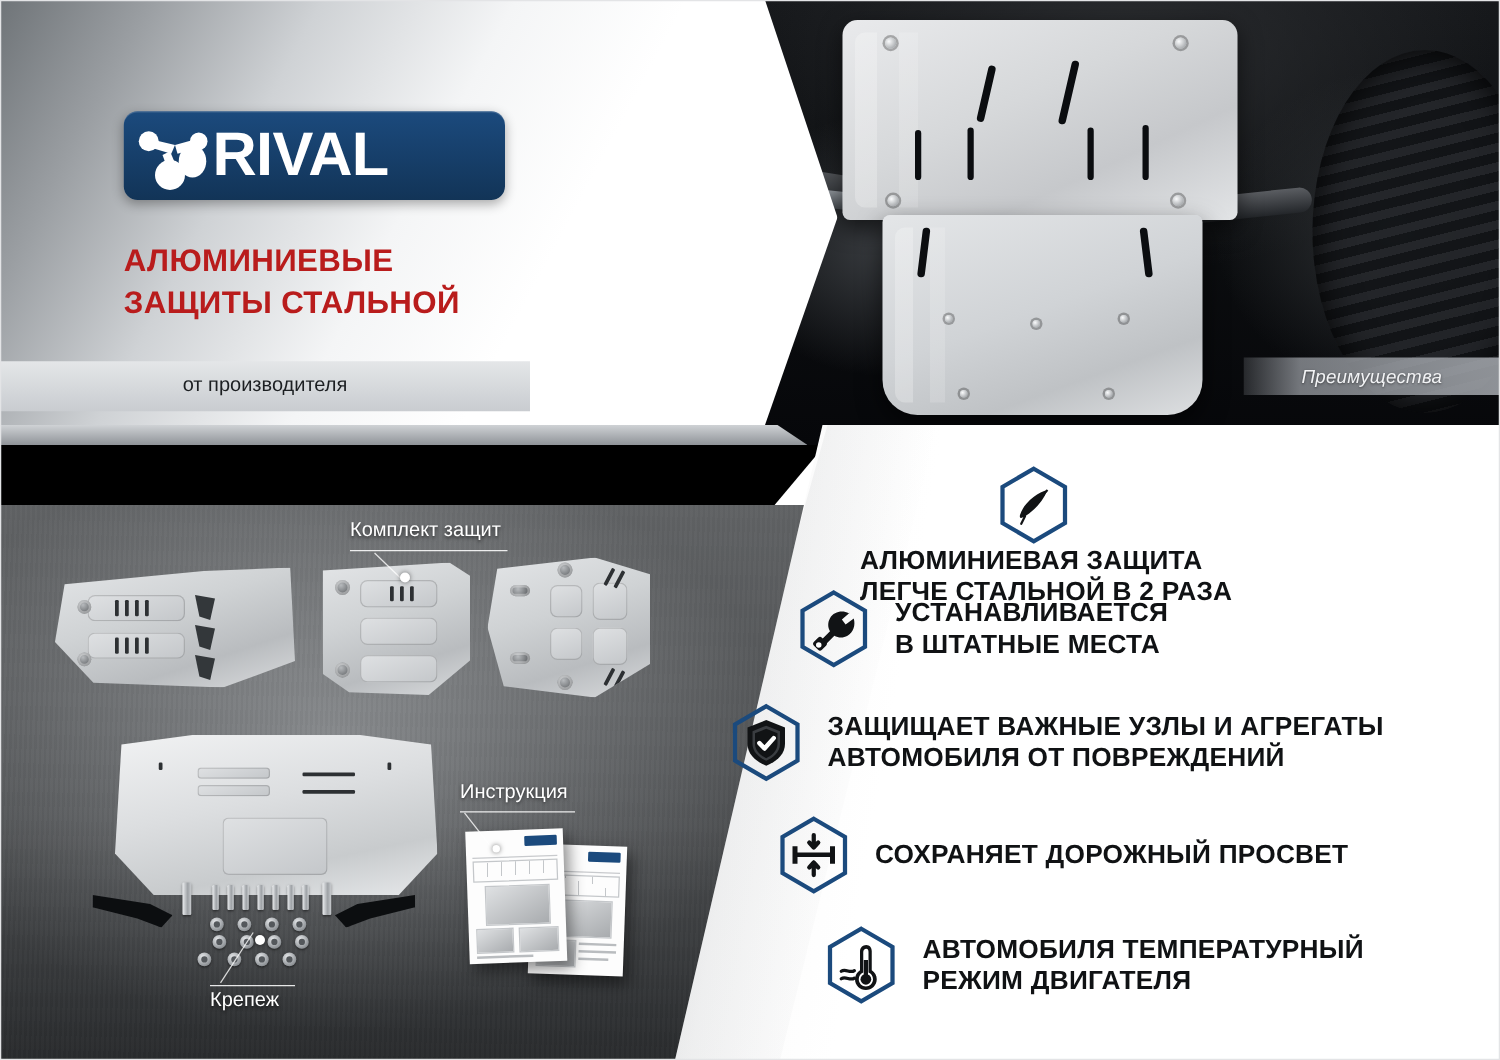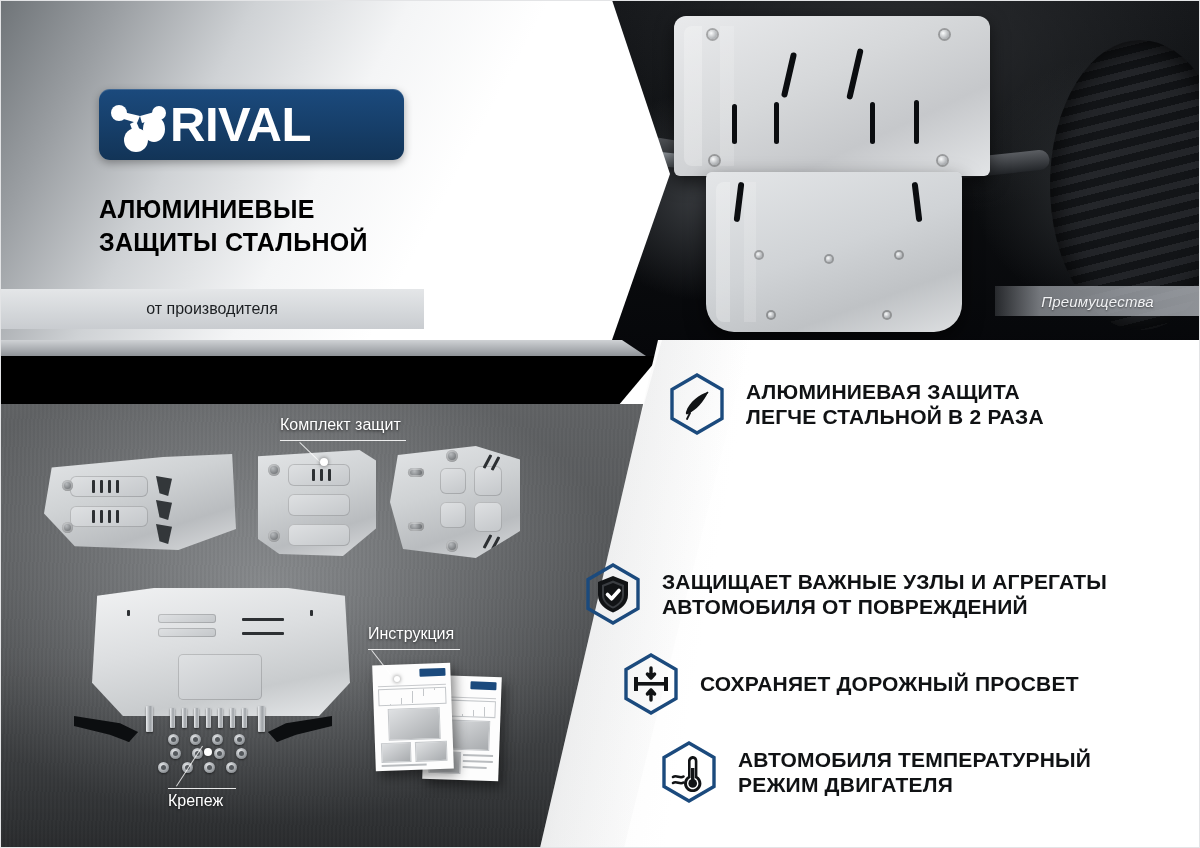--- a/index.html
+++ b/index.html
@@ -104,21 +104,21 @@
     box-shadow:0 3px 9px rgba(0,0,0,.33), inset 0 1px 0 rgba(255,255,255,.17);
     display:flex;align-items:center;
   }
   .logo-mark{position:relative;width:62px;height:56px;margin-left:11px;flex:none;}
   .logo-text{
     color:#ffffff;font-size:49px;font-weight:bold;letter-spacing:-0.5px;
     line-height:1;margin-left:-2px;font-family:"Liberation Sans",sans-serif;
   }
   .ttl{
     position:absolute;left:99px;top:193px;width:420px;
-    font-size:25px;font-weight:bold;line-height:1.32;color:#000000;
+    font-size:25px;font-weight:bold;line-height:1.32;color:#b91c1c;
     letter-spacing:.3px;
   }
   .subtitle-bar{
     position:absolute;left:0;top:289px;width:424px;height:40px;
     background:linear-gradient(180deg,#e4e6e8 0%,#d5d8db 55%,#c9ccd0 100%);
     display:flex;align-items:center;justify-content:center;
   }
   .subtitle-bar span{font-size:16px;color:#1c1f22;}
 
   
@@ -449,35 +449,52 @@
     <div class="lbl" style="left:168px;top:388px;">Крепеж</div>
     <div class="lbl-rule" style="left:168px;top:384px;width:68px;"></div>
     <div class="lbl-line" style="left:176px;top:382px;width:48px;transform:rotate(-57deg);"></div>
     <div class="lbl-dot" style="left:204px;top:344px;"></div>
   </div>
 
   <div class="panel">
     <div class="sheen"></div>
   </div>
 
-  <div class="feat" style="left:668px;top:372px;">
+  <div class="feat" style="left:668px;top:372px;flex-direction:column;">
     <div class="hexwrap">
       <svg width="58" height="64" viewBox="0 0 58 64">
         <polygon points="29,3 54,17.5 54,46.5 29,61 4,46.5 4,17.5" fill="none" stroke="#1b4a7d" stroke-width="3.4"></polygon>
         <g fill="#111315">
           <path d="M40 20 C32 22 21 30 18 40 C17.4 42 18.6 43 20 42 C28 38 36 30 40 20 Z"></path>
           <path d="M40 20 L20.5 41.5" stroke="#111315" stroke-width="1.6" fill="none"></path>
           <path d="M22 41 L19 47" stroke="#111315" stroke-width="1.8" fill="none" stroke-linecap="round"></path>
         </g>
       </svg>
     </div>
     <div class="feat-txt">АЛЮМИНИЕВАЯ ЗАЩИТА
 ЛЕГЧЕ СТАЛЬНОЙ В 2 РАЗА</div>
   </div>
 
+  <div class="feat" style="left:638px;top:471px;">
+    <div class="hexwrap">
+      <svg width="58" height="64" viewBox="0 0 58 64">
+        <polygon points="29,3 54,17.5 54,46.5 29,61 4,46.5 4,17.5" fill="none" stroke="#1b4a7d" stroke-width="3.4"></polygon>
+        <g fill="#111315">
+          <path d="M42 19 L35.5 24.5 L38.5 28.5 L45 23.8
+                   C46.5 29 44.8 34.8 40 37.6 C36.6 39.6 32.6 39.4 29.5 37.6
+                   L22.5 44.6 L19 41 L26 34 C24.2 30.9 24 26.9 26 23.5
+                   C29 18.4 35.8 16.8 41 19.6 Z"></path>
+          <rect x="13.5" y="39.5" width="9" height="9" rx="2.2" transform="rotate(-45 18 44)"></rect>
+          <circle cx="17" cy="45" r="2.2" fill="#ffffff"></circle>
+        </g>
+      </svg>
+    </div>
+    <div class="feat-txt">УСТАНАВЛИВАЕТСЯ
+В ШТАТНЫЕ МЕСТА</div>
+  </div>
 
   <div class="feat" style="left:584px;top:562px;">
     <div class="hexwrap">
       <svg width="58" height="64" viewBox="0 0 58 64">
         <polygon points="29,3 54,17.5 54,46.5 29,61 4,46.5 4,17.5" fill="none" stroke="#1b4a7d" stroke-width="3.4"></polygon>
         <path d="M29 14 L44 20 V33 C44 42 36.5 47.5 29 50.5
                  C21.5 47.5 14 42 14 33 V20 Z" fill="#111315"></path>
         <path d="M29 18.5 L40 23 V33 C40 40 34 44.4 29 46.6
                  C24 44.4 18 40 18 33 V23 Z" fill="#3a3d41"></path>
         <path d="M29 21 L38 24.6 V33 C38 38.8 33.2 42.6 29 44.5

